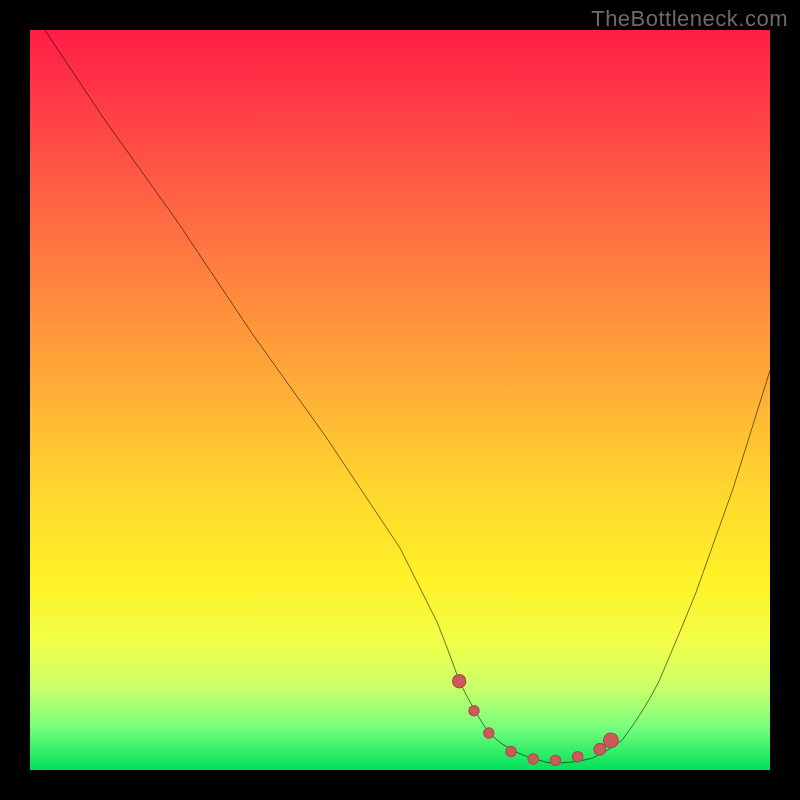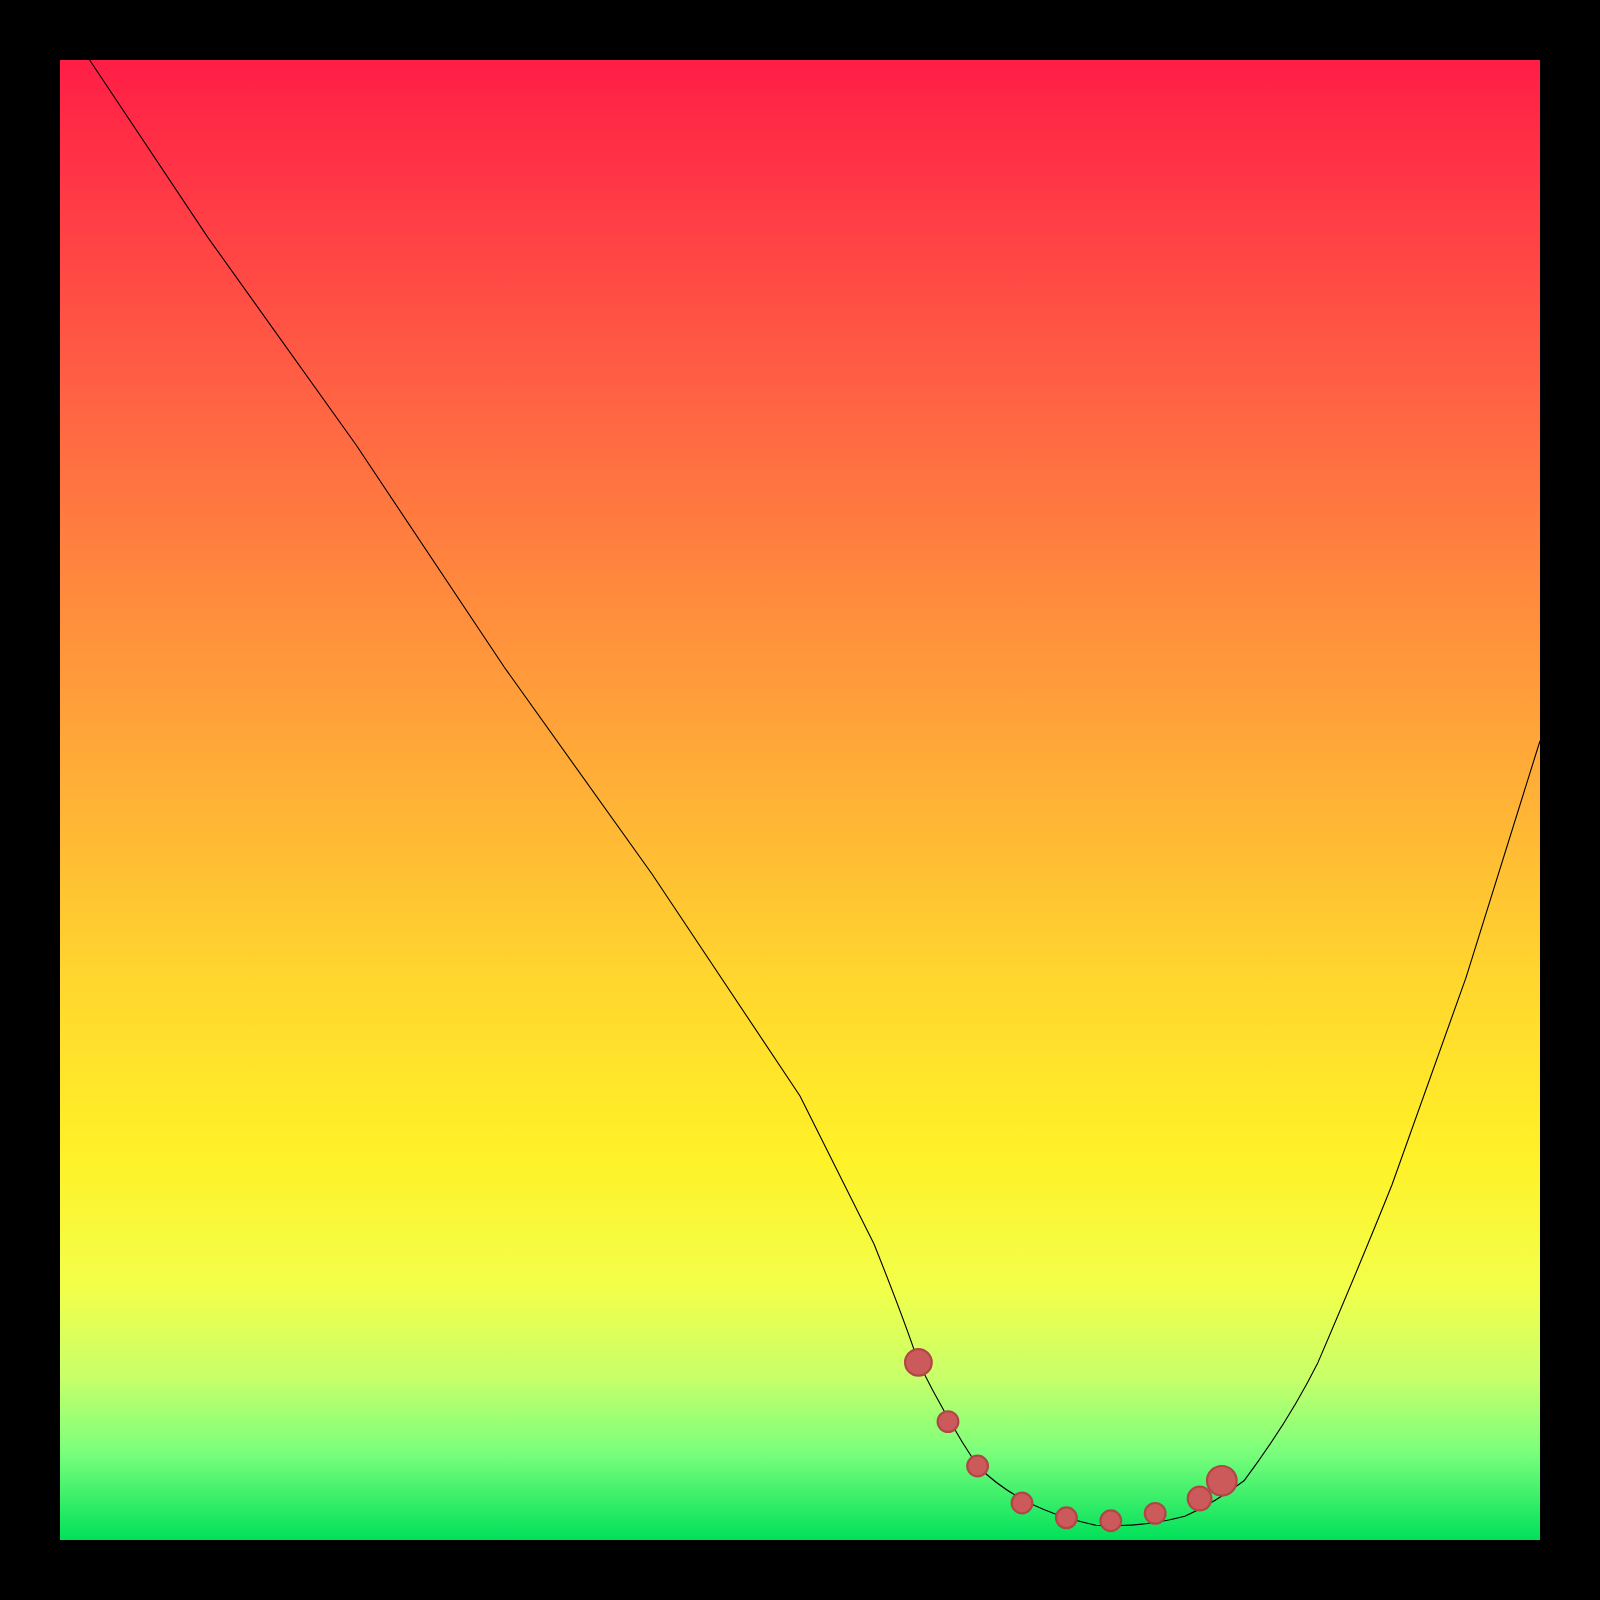--- a/index.html
+++ b/index.html
@@ -63,20 +63,21 @@
     top: 0;
     width: 100%;
     height: 100%;
   }
 </style>
 </head>
 <body>
 
 <div class="frame">
 
+  <div class="watermark">TheBottleneck.com</div>
 
   <div class="plot-area">
     <div class="gradient"></div>
 
     <svg class="curve" viewBox="0 0 100 100" preserveAspectRatio="none">
 
       <path d="M 2 0
                L 10 12
                L 20 26
                L 30 41

